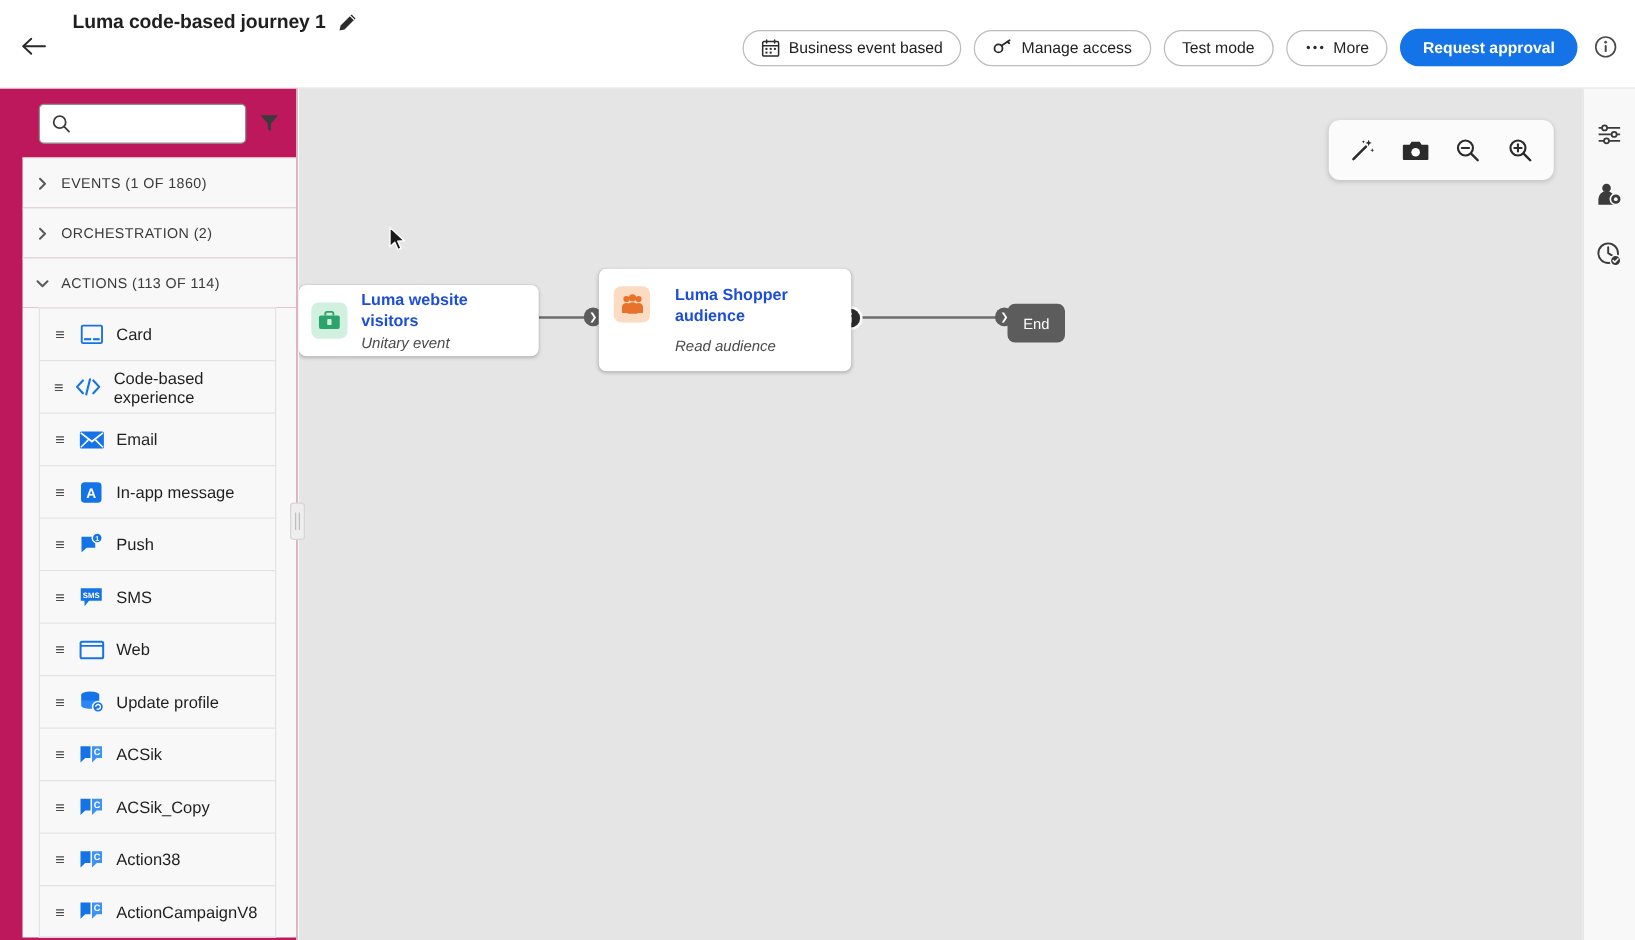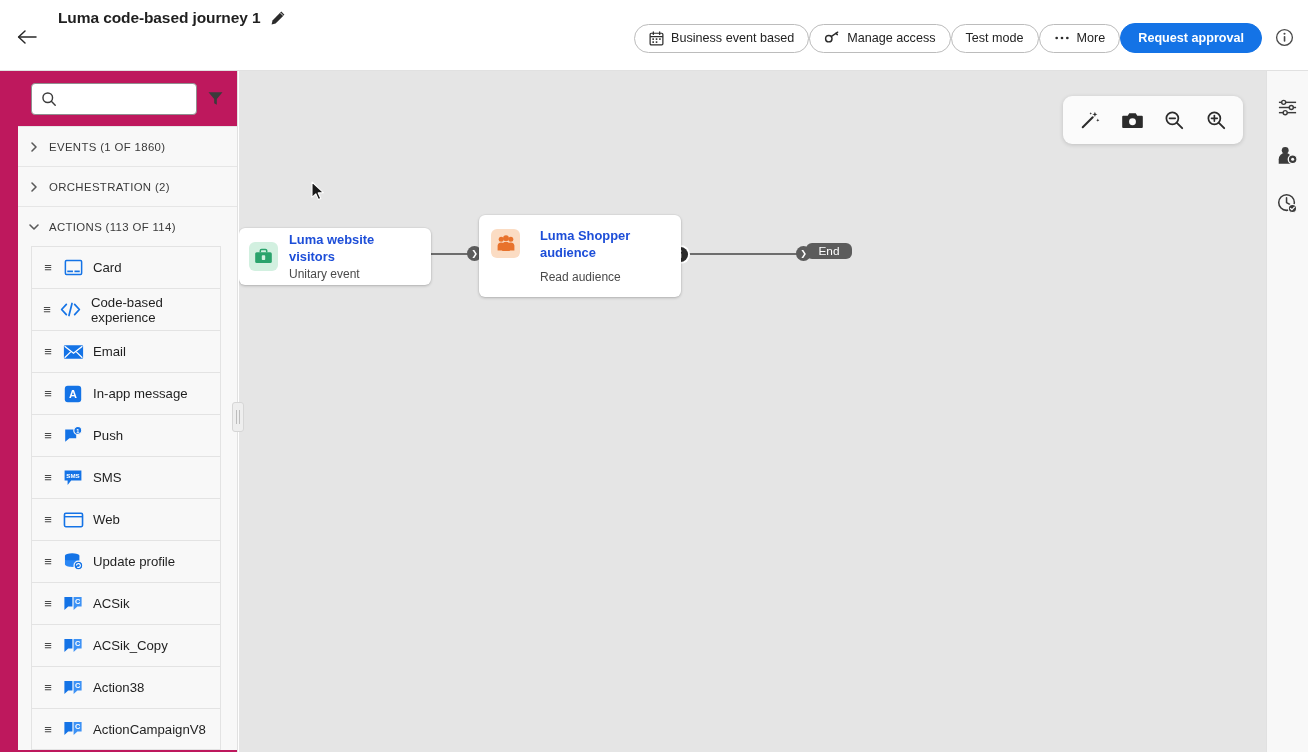--- a/index.html
+++ b/index.html
@@ -47,21 +47,21 @@
   .dot-draft {
     width: 8px; height: 8px; border-radius: 50%;
     background: #8a8a8a; display: inline-block;
   }
   .draft-text { font-style: italic; color: #3c3c3c; }
   .saved-check { width: 17px; height: 17px; display:block; }
 
   
   .hdr-actions {
     position: absolute; right: 46px; top: 23px;
-    display: flex; align-items: center; 
+    display: flex; align-items: center; gap: 10px;
   }
   .hbtn {
     height: 29px; border: 1px solid #bcbcbc; border-radius: 15px;
     background: #ffffff; color: #232323; font-size: 12.6px;
     display: flex; align-items: center; gap: 7px;
     padding: 0 14px; cursor: pointer; white-space: nowrap;
     font-family: "Liberation Sans", sans-serif;
   }
   .hbtn.primary {
     background: #1473e6; border-color: #1473e6; color: #fff;
@@ -163,21 +163,21 @@
   }
   .node-ico {
     width: 29px; height: 29px; border-radius: 6px;
     display: flex; align-items: center; justify-content: center;
     flex: 0 0 29px;
   }
   .node-txt { display: flex; flex-direction: column; gap: 2px; }
   .node-title {
     font-size: 12.9px; font-weight: bold; color: #1d4ed8; line-height: 1.3;
   }
-  .node-sub { font-size: 12px; color: #4a4a4a; }
+  .node-sub { font-size: 12px; color: #4a4a4a; font-style: italic; }
 
   
   #node-event {
     left: 0px; top: 157px; width: 192px; height: 57px;
     padding: 0 10px; gap: 11px;
   }
   #node-event .node-ico { background: #d2f0e0; }
   
   #node-audience {
     left: 240px; top: 144px; width: 202px; height: 82px;
@@ -195,21 +195,21 @@
     background: #5c5c5c; display: flex; align-items: center;
     justify-content: center; color: #fff; font-size: 8px; line-height: 1;
   }
   .circle-marker {
     position: absolute; width: 19px; height: 19px; border-radius: 50%;
     background: #ffffff; display: flex; align-items: center;
     justify-content: center;
   }
   .end-node {
     position: absolute; left: 567px; top: 172px;
-    height: 16px; min-width: 46px; border-radius: 6px;
+    height: 31px; min-width: 46px; border-radius: 6px;
     background: #5c5c5c; color: #ffffff; font-size: 11.8px;
     display: flex; align-items: center; justify-content: center;
     padding: 0 12px; cursor: pointer;
   }
 
   
   .canvas-tools {
     position: absolute; right: 23px; top: 25px;
     height: 48px; border-radius: 9px; background: #fbfbfb;
     box-shadow: 0 1px 4px rgba(0,0,0,0.16);

